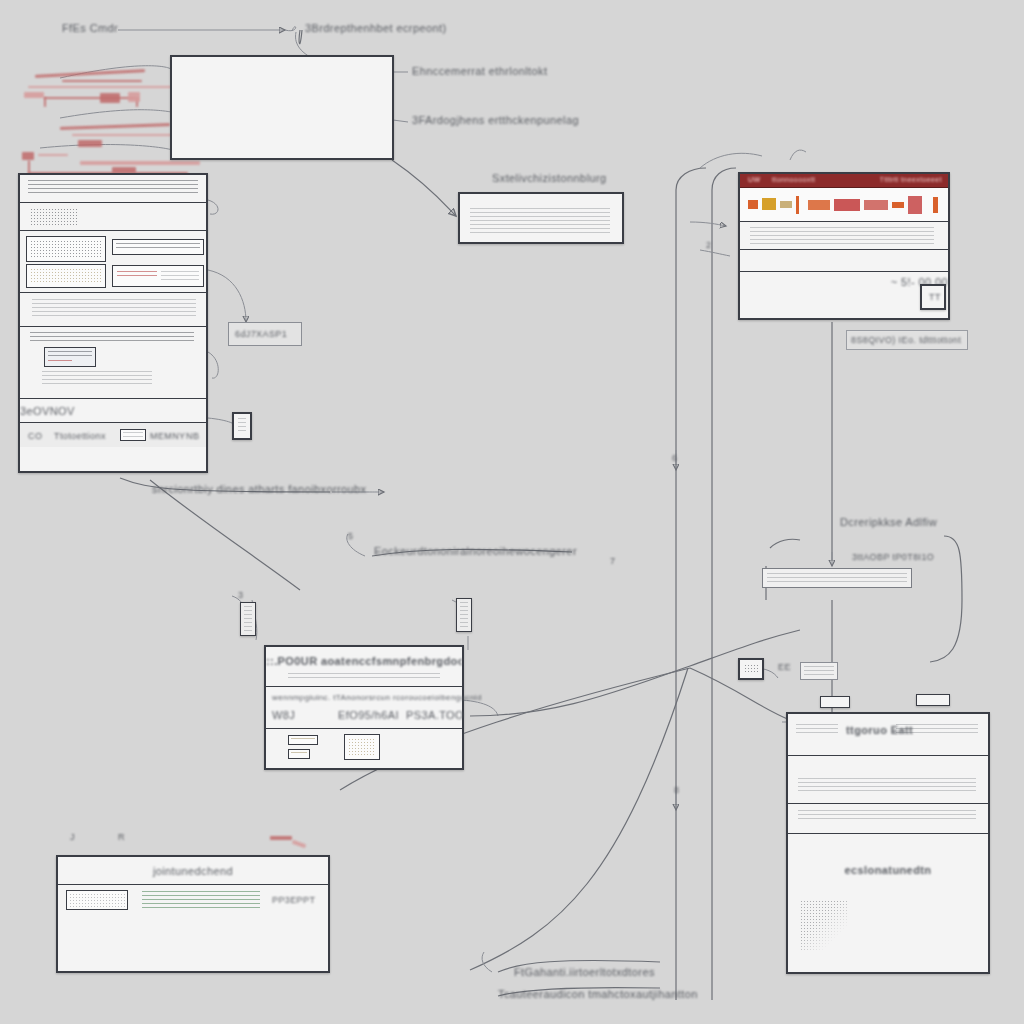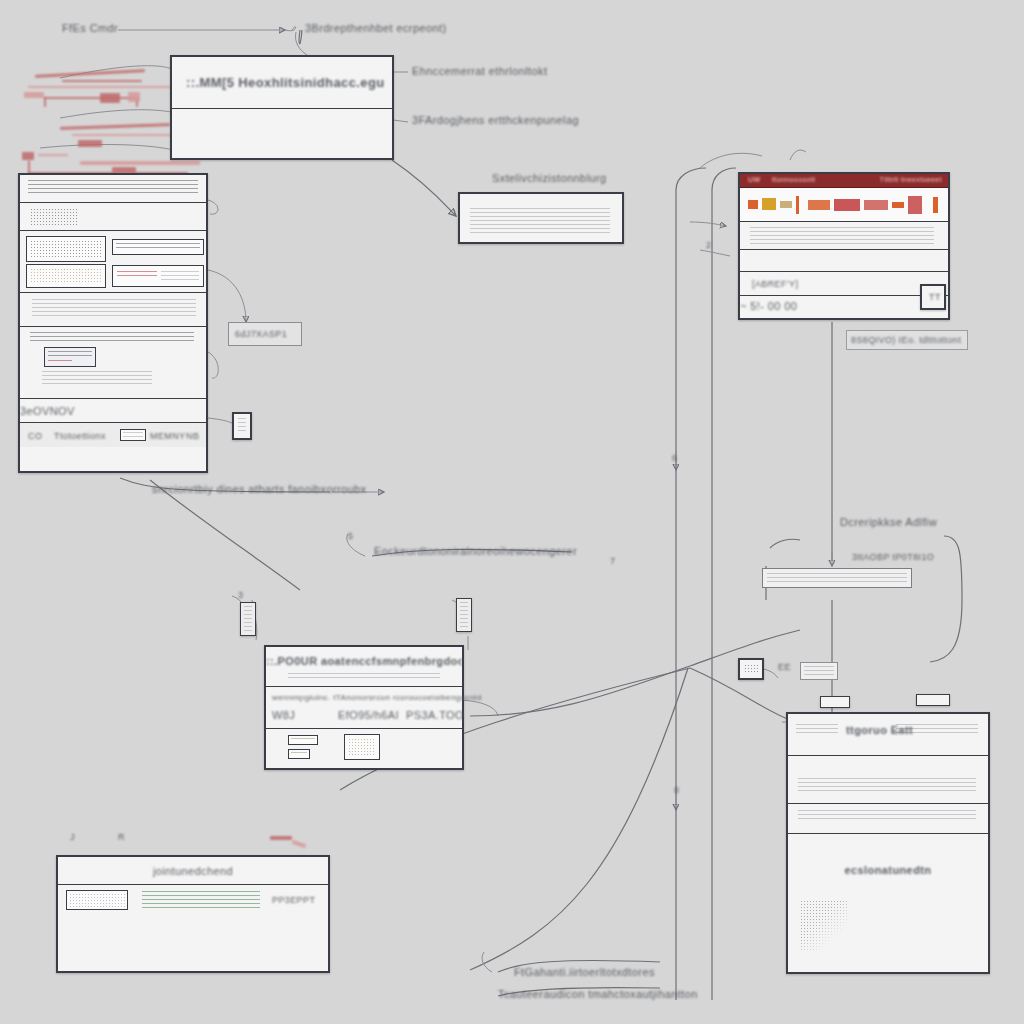--- a/index.html
+++ b/index.html
@@ -194,23 +194,20 @@
   <div class="caption ptxt md" style="left:514px;top:966px;">FtGahanti.iirtoerltotxdtores</div>
   <div class="caption ptxt md" style="left:498px;top:988px;">Tcauteeraudicon tmahctoxautjihantton</div>
   <div class="caption ptxt sm" style="left:672px;top:453px;">6</div>
   <div class="caption ptxt sm" style="left:674px;top:785px;">8</div>
   <div class="caption ptxt sm" style="left:706px;top:240px;">2</div>
   <div class="caption ptxt sm" style="left:610px;top:556px;">7</div>
   <div class="caption ptxt sm" style="left:238px;top:590px;">3</div>
   <div class="caption ptxt sm" style="left:348px;top:531px;">5</div>
 
   <div class="panel" style="left:170px;top:55px;width:224px;height:105px;">
-    <div class="sec" style="height:52px;">
-      <div class="ptxt lg" style="position:absolute;left:14px;top:18px;">::.MM[5 Heoxhlitsinidhacc.egu</div>
-    </div>
     <div class="sec" style="height:50px;"></div>
   </div>
 
   <div class="panel" style="left:458px;top:192px;width:166px;height:52px;">
     <div class="lines faint" style="position:absolute;left:10px;top:14px;right:12px;height:26px;"></div>
   </div>
 
   <div class="panel" style="left:18px;top:173px;width:190px;height:300px;">
 
 
@@ -294,26 +291,23 @@
       <div style="position:absolute;left:168px;top:8px;width:14px;height:18px;background:#c23b3b;filter:blur(.7px);opacity:.8;"></div>
       <div style="position:absolute;right:10px;top:9px;width:5px;height:16px;background:#d9612c;filter:blur(.6px);"></div>
     </div>
 
     <div class="sec" style="height:28px;">
       <div class="lines faint" style="position:absolute;left:10px;top:5px;right:14px;height:18px;"></div>
     </div>
 
     <div class="sec" style="height:22px;"></div>
 
+
     <div class="sec" style="height:24px;">
-      <div class="ptxt sm" style="position:absolute;left:12px;top:7px;">[ABREF'Y]</div>
-    </div>
-
-    <div class="sec" style="height:24px;">
-      <div class="ptxt md" style="position:absolute;left:0;right:0;top:4px;text-align:left;">~ 5!- 00  00</div>
+      <div class="ptxt md" style="position:absolute;left:0;right:0;top:4px;text-align:right;">~ 5!- 00  00</div>
     </div>
   </div>
 
   <div class="panel" style="left:920px;top:284px;width:26px;height:26px;">
     <div class="ptxt sm" style="position:absolute;left:7px;top:6px;">TT</div>
   </div>
   <div style="position:absolute;left:846px;top:330px;width:120px;height:18px;border:1px solid #9a9da3;background:rgba(240,240,240,.4);">
     <div class="ptxt sm" style="position:absolute;left:4px;top:4px;">8S8QIVO) IEo. tdtttottont</div>
   </div>
 

